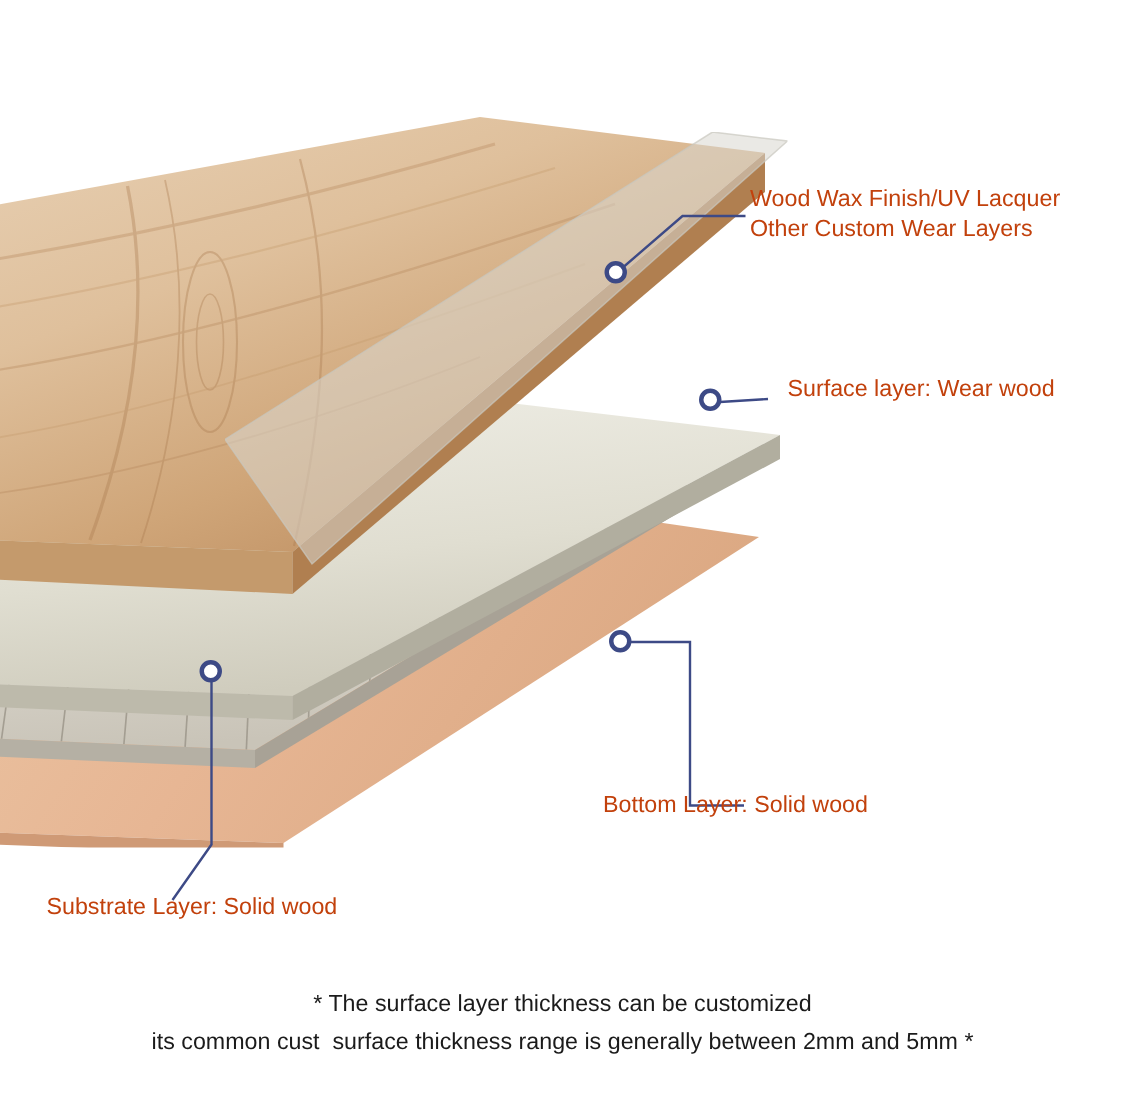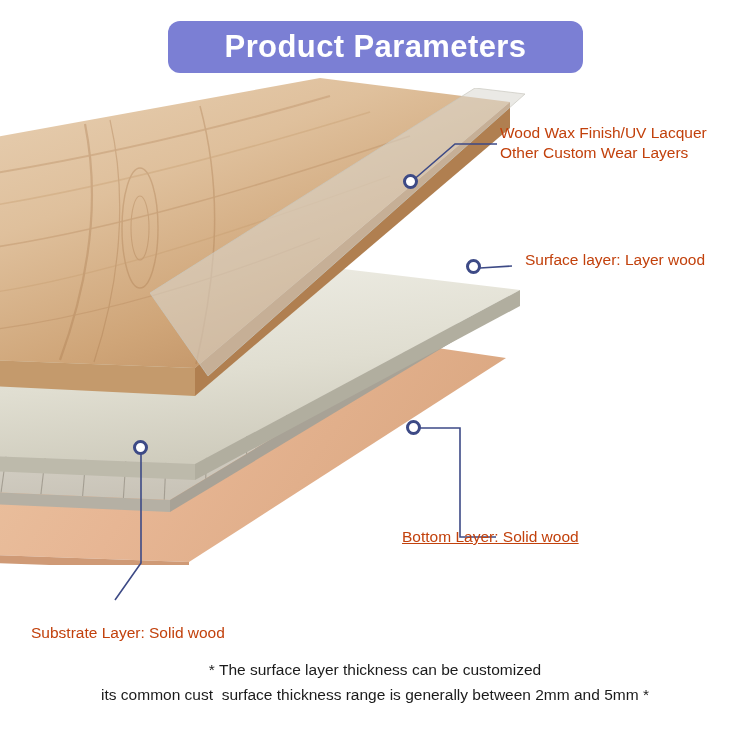--- a/index.html
+++ b/index.html
@@ -97,22 +97,22 @@
   .callout-label {
     position: absolute;
     color: #c2410c;
     font-size: 15.5px;
     line-height: 20px;
     white-space: pre-line;
   }
 
   #label-wear    { left: 500px; top: 123px; }
   #label-surface { left: 525px; top: 250px; }
-  #label-bottom  { left: 402px; top: 527px; text-decoration: underline; }
-  #label-substrate { left: 31px; top: 595px; margin-top: 28px; }
+  #label-bottom  { left: 402px; top: 527px; }
+  #label-substrate { left: 31px; top: 595px; }
 
   
   #footnote {
     position: absolute;
     left: 0;
     top: 657px;
     width: 750px;
     text-align: center;
     color: #1b1b1b;
     font-size: 15.5px;
@@ -210,39 +210,36 @@
       <polygon points="0,282 205,290 205,318 0,308" fill="#c49a6c"></polygon>
       <polygon points="205,290 520,24 520,50 205,318" fill="#b07f50"></polygon>
     </svg>
 
     <svg class="layer" id="layer-wear" viewBox="0 0 375 290">
       <polygon points="0,205 325,0 375,6 58,288" fill="#d9d7cf" opacity="0.55"></polygon>
       <polygon points="0,205 325,0 375,6 58,288" fill="none" stroke="#c9c7bf" stroke-width="1" opacity="0.7"></polygon>
     </svg>
   </div>
 
-  <div id="title-banner">
-    <span id="title-text">Product Parameters</span>
-  </div>
 
   <svg class="leader" style="left:0;top:0;width:750px;height:729px;">
     <path d="M411,182 L 455,144 L 497,144"></path>
     <path d="M480,268 L 512,266"></path>
     <path d="M414,428 L 460,428 L 460,537 L 496,537"></path>
     <path d="M141,448 L 141,563 L 115,600"></path>
   </svg>
 
   <div class="dot" style="left:403px; top:174px;"></div>
   <div class="dot" style="left:466px; top:259px;"></div>
   <div class="dot" style="left:406px; top:420px;"></div>
   <div class="dot" style="left:133px; top:440px;"></div>
 
   <div class="callout-label" id="label-wear">Wood Wax Finish/UV Lacquer
 Other Custom Wear Layers</div>
-  <div class="callout-label" id="label-surface">Surface layer: Layer wood</div>
+  <div class="callout-label" id="label-surface">Surface layer: Wear wood</div>
   <div class="callout-label" id="label-bottom">Bottom Layer: Solid wood</div>
   <div class="callout-label" id="label-substrate">Substrate Layer: Solid wood</div>
 
   <div id="footnote">
     <span class="foot-line">* The surface layer thickness can be customized</span>
     <span class="foot-line">its common cust  surface thickness range is generally between 2mm and 5mm *</span>
   </div>
 
 </div>
 

